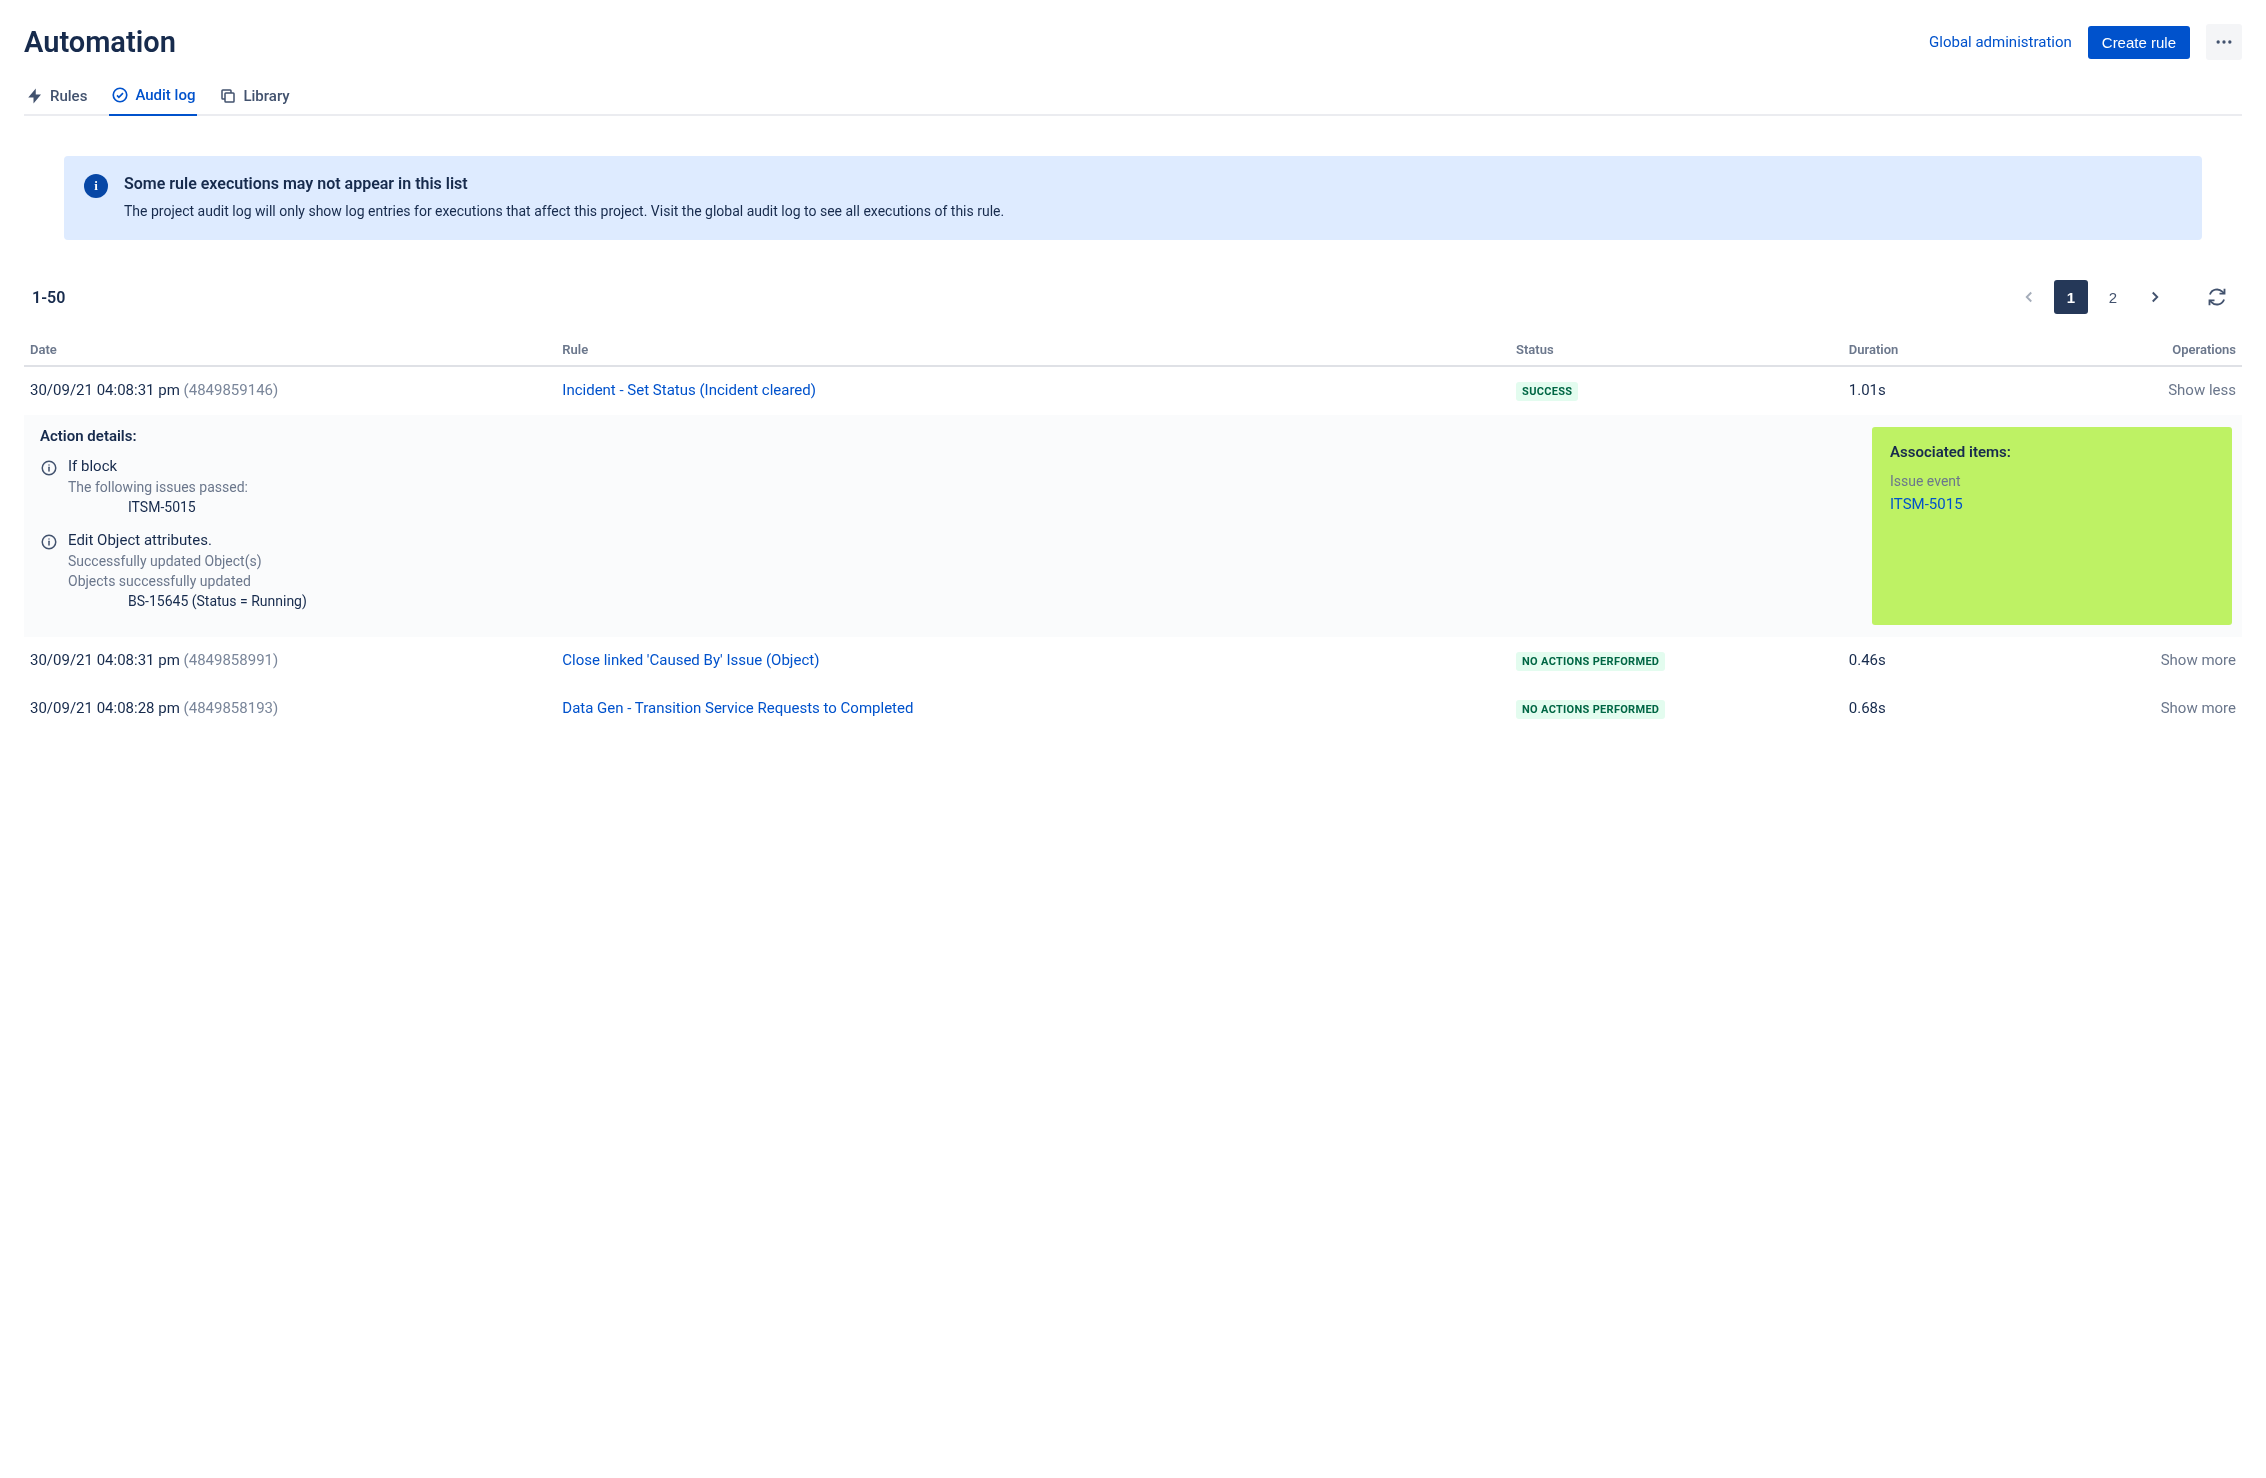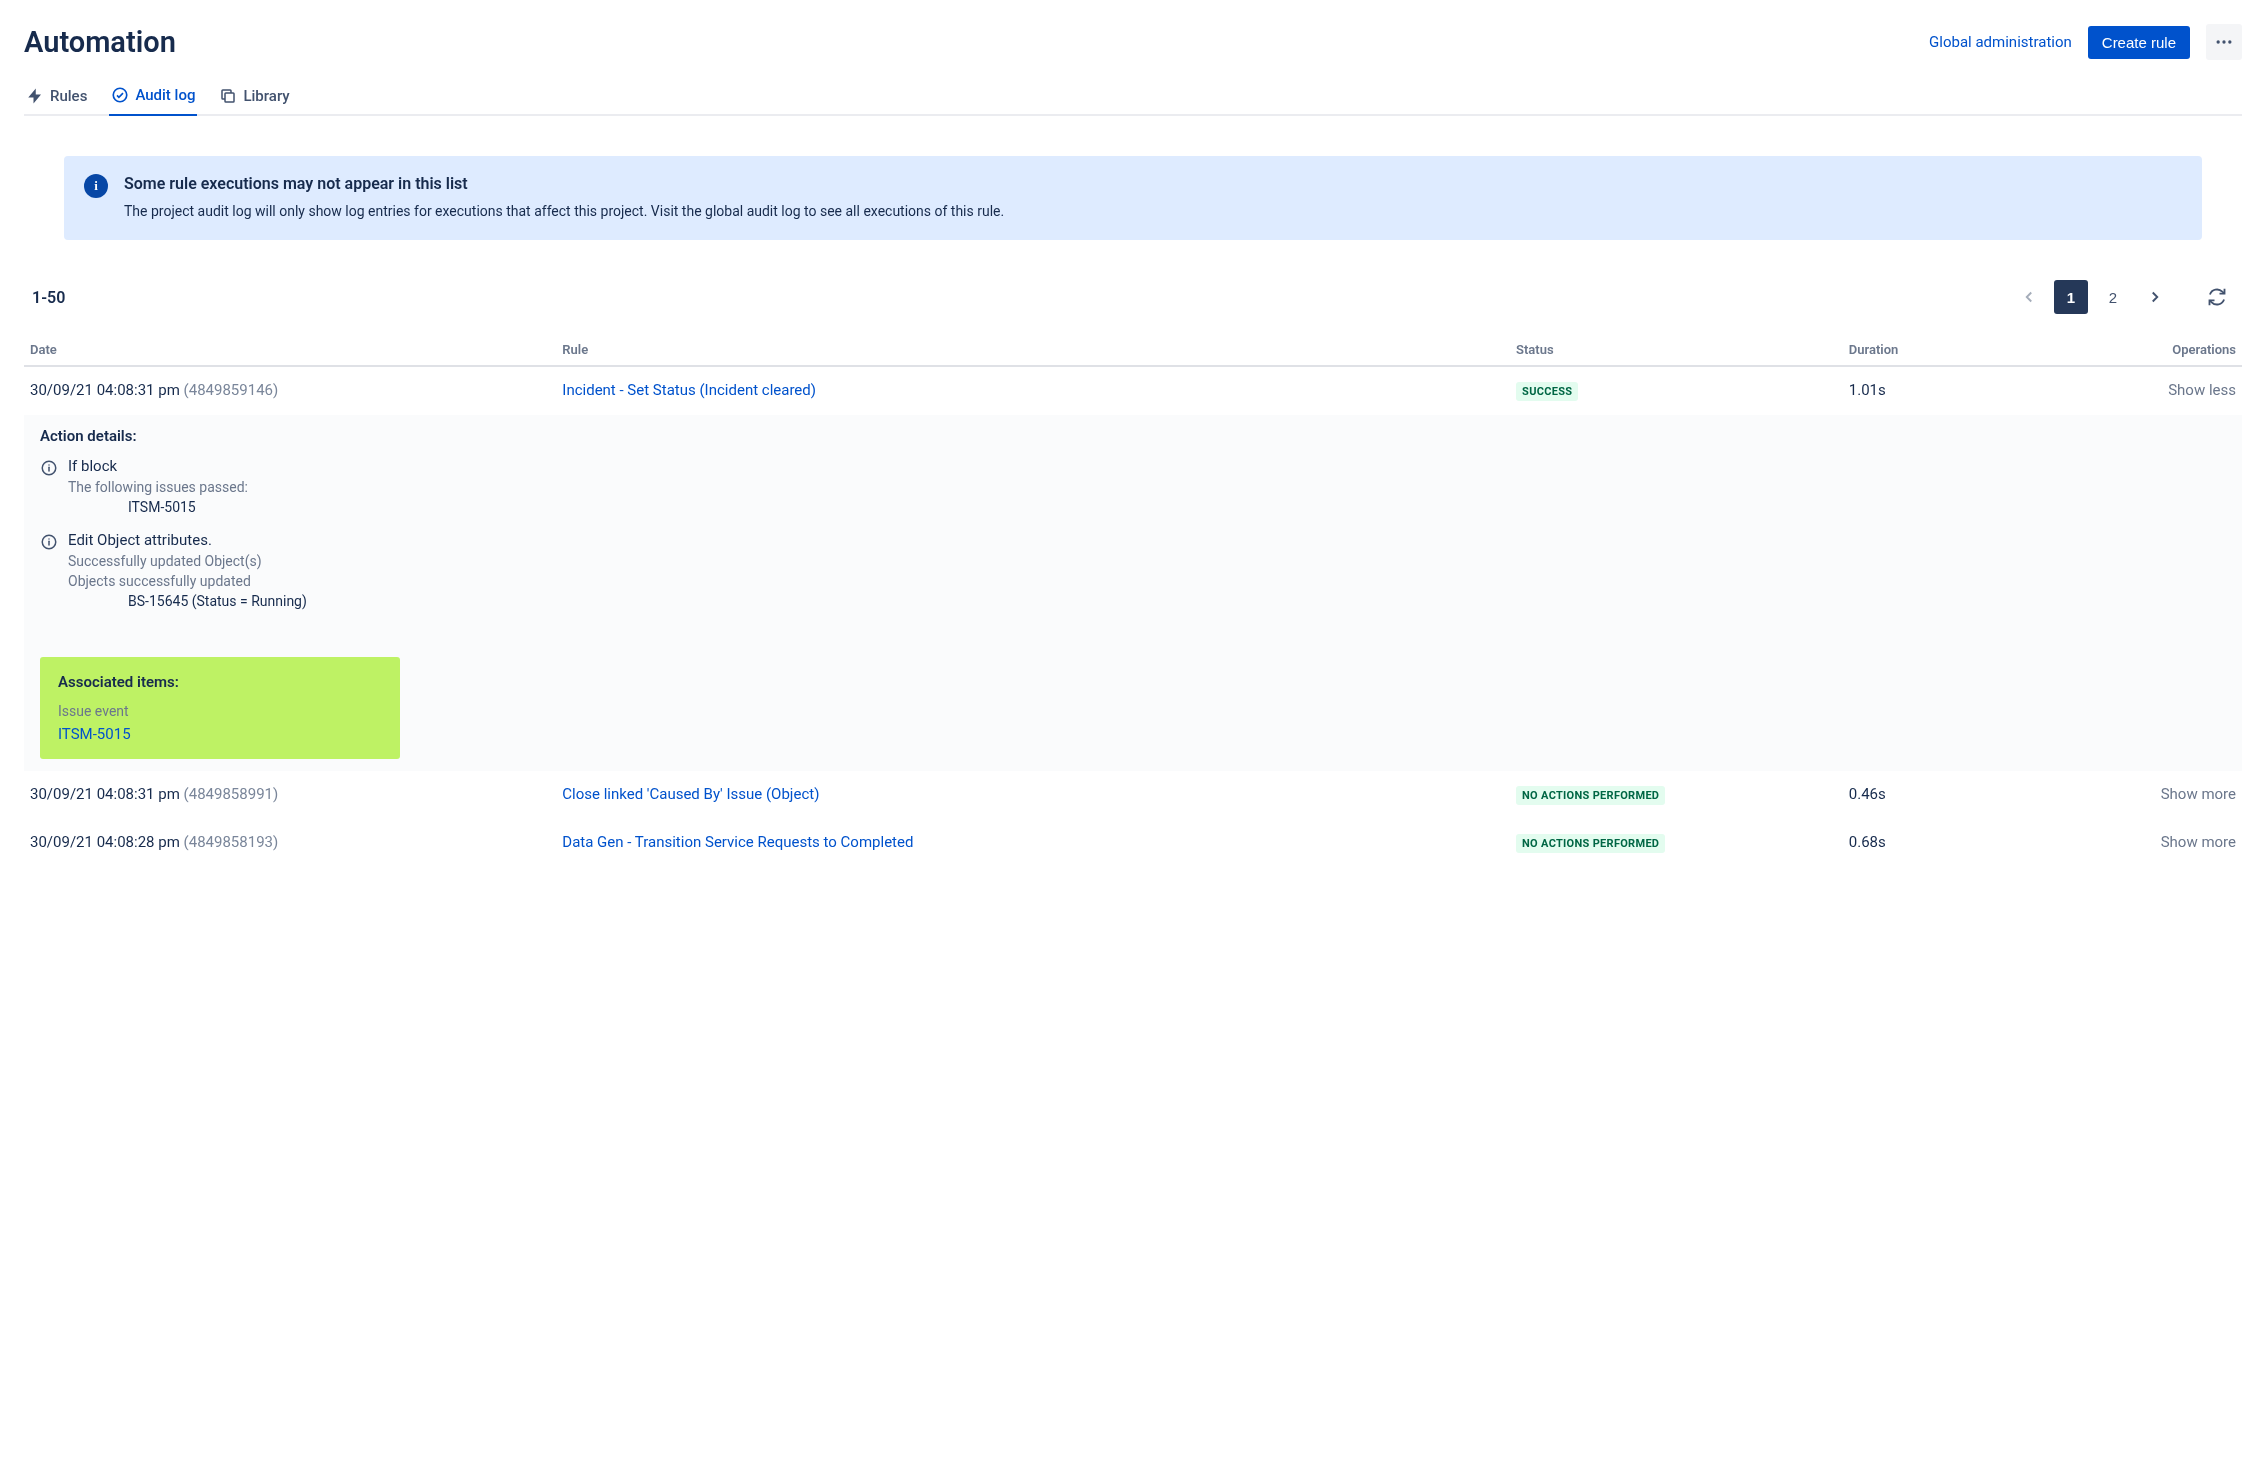--- a/index.html
+++ b/index.html
@@ -190,23 +190,22 @@
     .badge-noaction { background: #E3FCEF; color: #006644; }
     .op-link {
       color: #6B778C;
       cursor: pointer;
       text-align: right;
     }
     th.op-col, td.op-col { text-align: right; }
     .details-row { background: #FAFBFC; }
     .details-wrap {
       display: flex;
-      gap: 32px;
+      gap: 20px;
       padding: 12px 10px 12px 16px;
-      flex-direction: column;
     }
     .details-left { flex: 1; }
     .details-right {
       width: 360px;
       background: #bef264;
       padding: 16px 18px;
       border-radius: 3px;
     }
     .details-heading {
       font-size: 15px;

